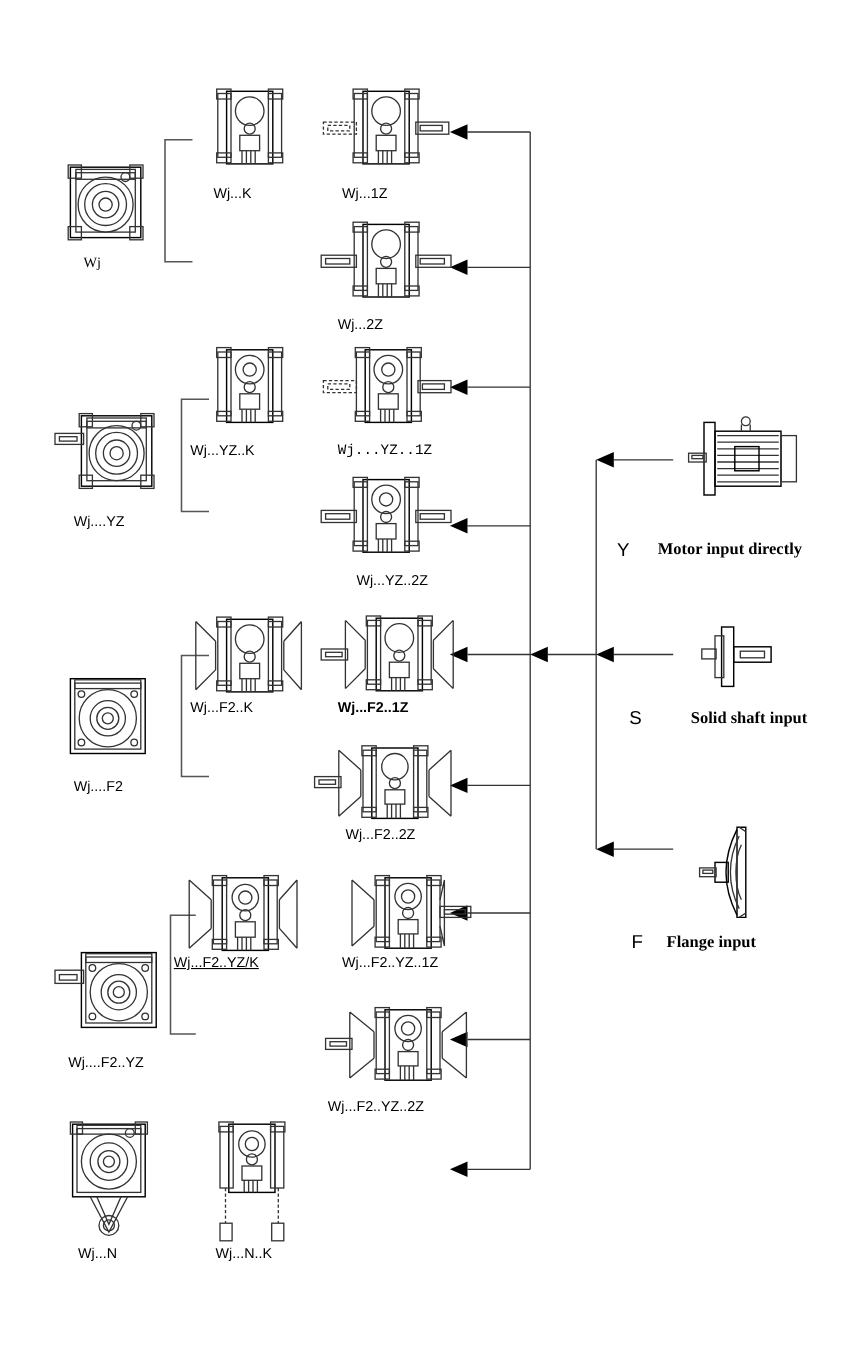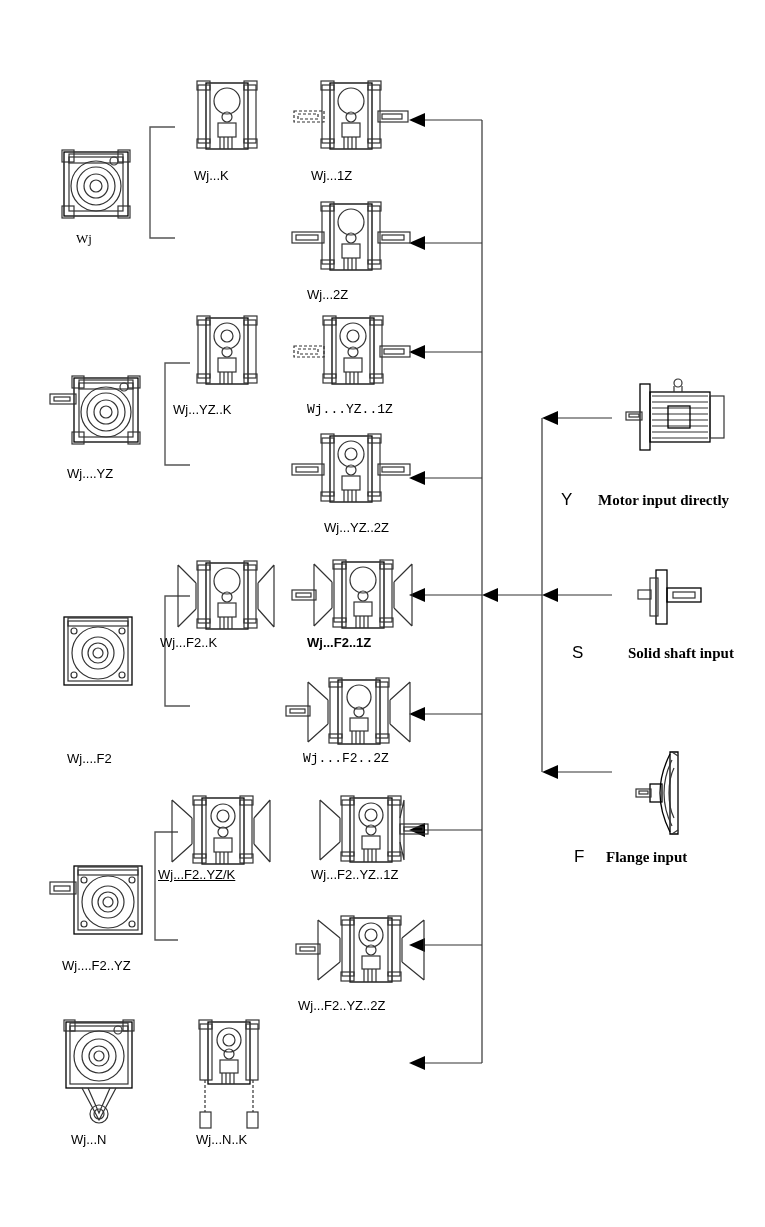--- a/index.html
+++ b/index.html
@@ -450,36 +450,36 @@
     <path class="ln" d="M44,10 C38,22 36,34 36,43 C36,52 38,64 44,76"></path>
     <path class="ln" d="M46,18 C42,26 41,34 41,43 C41,52 42,60 46,68"></path>
     <rect x="22" y="34" width="12" height="18" class="ln-dk"></rect>
     <rect x="8" y="39" width="15" height="8" class="ln"></rect>
     <rect x="11" y="41" width="9" height="3" class="ln"></rect>
     <path class="ln" d="M44,2 L50,6 M44,84 L50,80"></path>
   </svg>
 
   <div class="lbl" style="left:76px;top:231px;font-family:Liberation Serif, serif;">Wj</div>
   <div class="lbl" style="left:67px;top:466px;text-align:center;">Wj....YZ</div>
-  <div class="lbl" style="left:67px;top:707px;margin-top:44px;">Wj....F2</div>
+  <div class="lbl" style="left:67px;top:707px;">Wj....F2</div>
   <div class="lbl" style="left:62px;top:958px;">Wj....F2..YZ</div>
   <div class="lbl" style="left:71px;top:1132px;">Wj...N</div>
 
   <div class="lbl" style="left:194px;top:168px;">Wj...K</div>
   <div class="lbl" style="left:173px;top:402px;">Wj...YZ..K</div>
-  <div class="lbl" style="left:160px;top:635px;text-align:center;">Wj...F2..K</div>
+  <div class="lbl" style="left:173px;top:635px;text-align:center;">Wj...F2..K</div>
   <div class="lbl" style="left:158px;top:867px;text-decoration:underline;">Wj...F2..YZ/K</div>
   <div class="lbl" style="left:196px;top:1132px;text-align:center;">Wj...N..K</div>
 
   <div class="lbl" style="left:311px;top:168px;">Wj...1Z</div>
   <div class="lbl" style="left:307px;top:287px;">Wj...2Z</div>
   <div class="lbl" style="left:307px;top:402px;font-family:Liberation Mono, monospace;">Wj...YZ..1Z</div>
   <div class="lbl" style="left:307px;top:520px;margin-left:17px;">Wj...YZ..2Z</div>
   <div class="lbl" style="left:307px;top:635px;font-weight:bold;">Wj...F2..1Z</div>
-  <div class="lbl" style="left:303px;top:751px;font-family:Liberation Mono, monospace;">Wj...F2..2Z</div>
+  <div class="lbl" style="left:314px;top:751px;">Wj...F2..2Z</div>
   <div class="lbl" style="left:311px;top:867px;">Wj...F2..YZ..1Z</div>
   <div class="lbl" style="left:298px;top:998px;">Wj...F2..YZ..2Z</div>
 
   <div class="lbl-code" style="left:561px;top:490px;">Y</div>
   <div class="lbl-bold" style="left:598px;top:492px;text-align:center;">Motor input directly</div>
 
   <div class="lbl-code" style="left:572px;top:643px;">S</div>
   <div class="lbl-bold" style="left:628px;top:645px;">Solid shaft input</div>
 
   <div class="lbl-code" style="left:574px;top:847px;">F</div>

